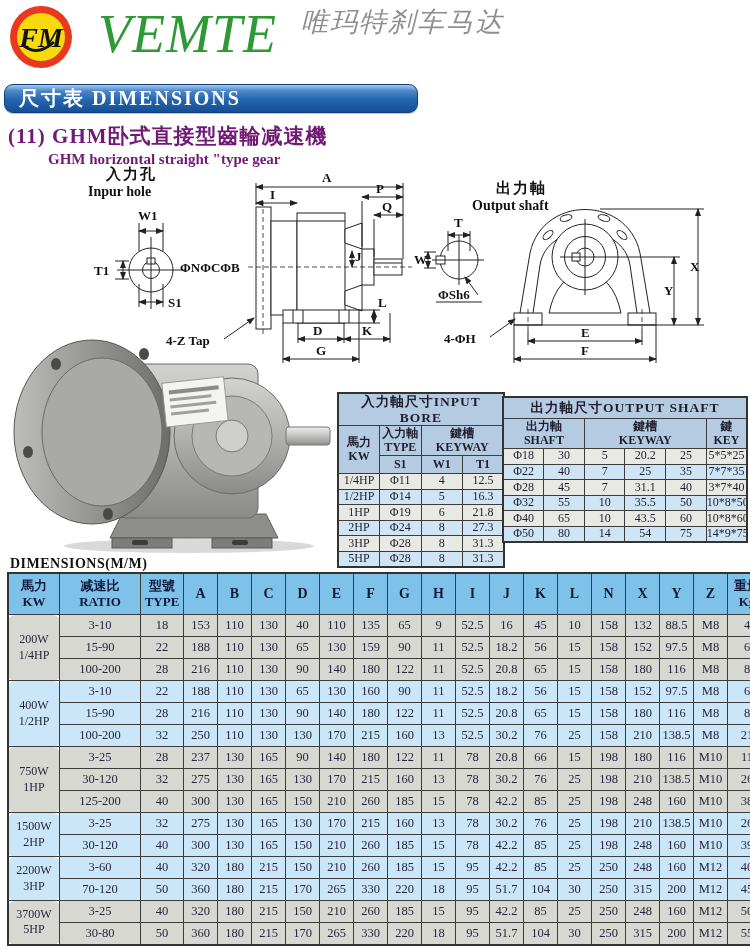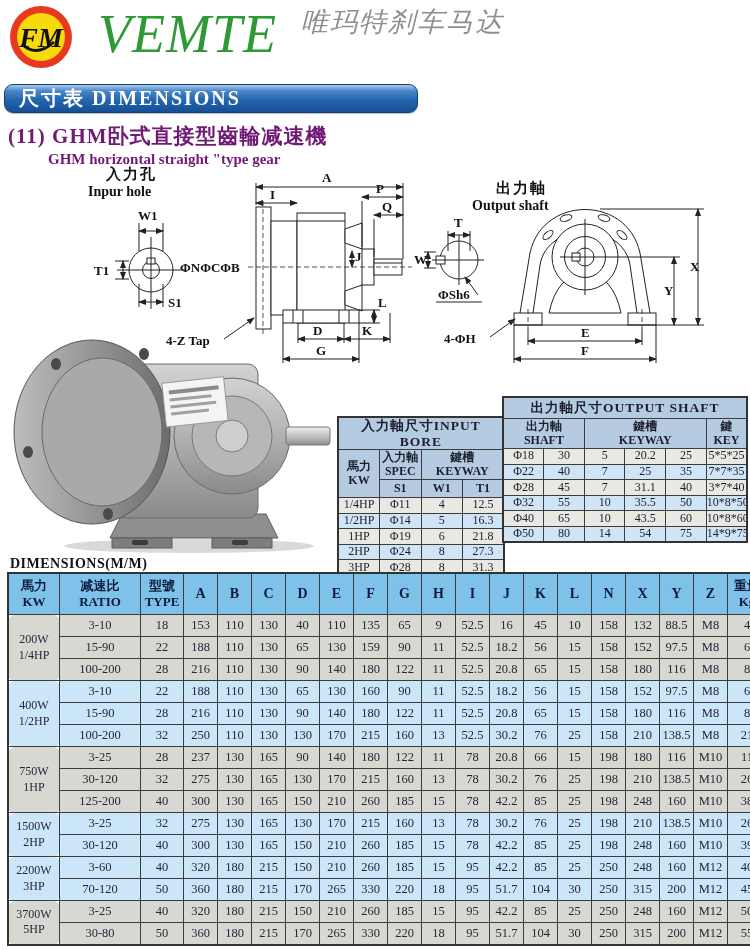--- a/index.html
+++ b/index.html
@@ -42,21 +42,21 @@
   .small-table{position:absolute;border-collapse:collapse;table-layout:fixed;border:2px solid #333;}
   .small-table th,.small-table td{border:1px solid #3c3c3c;text-align:center;padding:0;
       font-size:12px;line-height:1.15;color:#1d1d2e;overflow:hidden;}
   .small-table thead th{background:#b5cbe2;font-weight:bold;white-space:pre-line;}
   .small-table .title{font-size:13.5px;letter-spacing:1px;height:20px;}
   .small-table .r-h1 th{height:29px;}
   .small-table .r-h2 th{height:17px;}
   .small-table tbody tr{height:15.6px;}
   tr.sg td{background:#e9e9e4;}
   tr.sb td{background:#cfe5f5;}
-  .tbl-input{left:337px;top:416px;width:168px;}
+  .tbl-input{left:337px;top:392px;width:168px;}
   .tbl-output{left:502px;top:396px;width:246px;font-family:Liberation Serif, serif;}
 
   
   .dim-caption{position:absolute;left:10px;top:556px;font-weight:bold;font-size:14px;
                letter-spacing:.5px;color:#111;}
   .big-table{position:absolute;left:7px;top:572px;width:736px;border-collapse:collapse;
              table-layout:fixed;border:2px solid #333;}
   .big-table th,.big-table td{border:1px solid #3c3c3c;text-align:center;padding:0;
       font-size:12.5px;color:#26263a;overflow:hidden;}
   .big-table thead th{background:#7ec1e9;color:#101a3c;font-weight:bold;
@@ -275,21 +275,21 @@
 
   <table class="small-table tbl-input">
     <thead>
       <tr>
           <th class="title" colspan="4">入力軸尺寸INPUT BORE</th>
         </tr>
       <tr class="r-h1">
         <th rowspan="2" style="width:42px">馬力
 KW</th>
         <th style="width:48px">入力軸
-SPEC</th>
+TYPE</th>
         <th colspan="2">鍵槽
 KEYWAY</th>
       </tr>
       <tr class="r-h2">
         <th>S1</th>
         <th style="width:32px">W1</th>
         <th style="width:41px">T1</th>
       </tr>
     </thead>
     <tbody>

